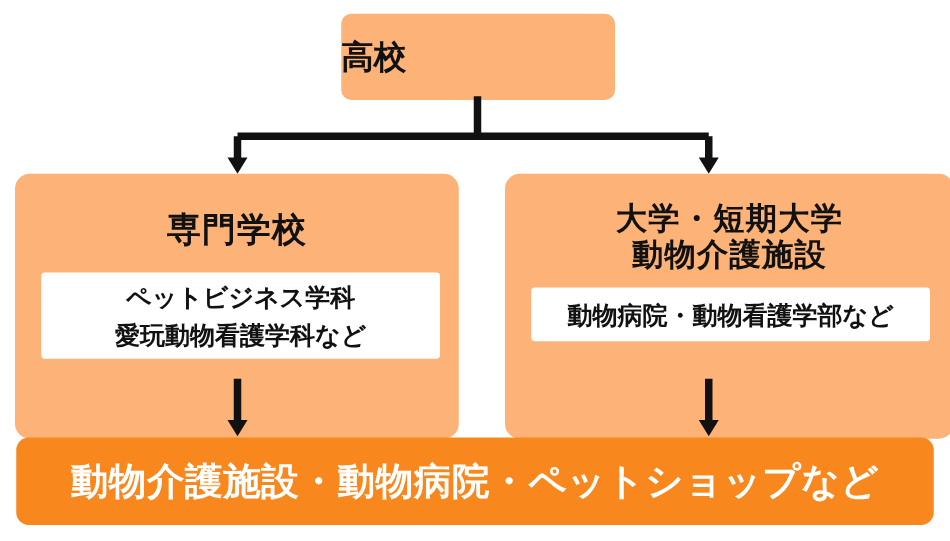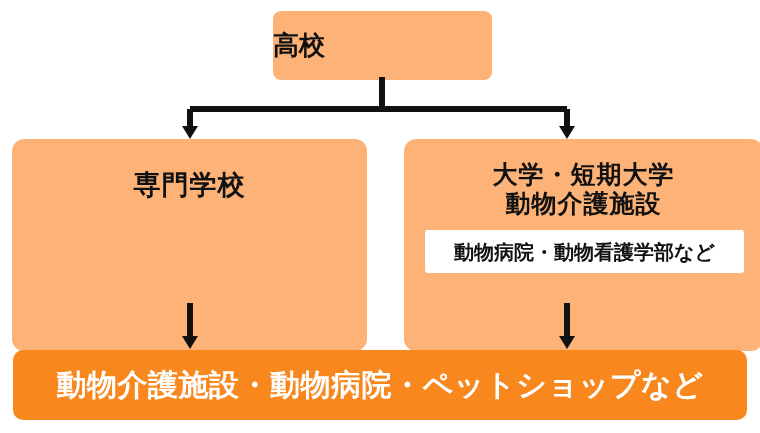--- a/index.html
+++ b/index.html
@@ -90,20 +90,24 @@
   </div>
 
   <svg class="connector" style="left:172px; top:76px;" width="416" height="66" viewBox="0 0 416 66">
     <path class="connector-line" d="M210 1 V33 M18 33 H395 M18 33 V52 M395 33 V52"></path>
     <polygon class="connector-head" points="10,50 26,50 18,63"></polygon>
     <polygon class="connector-head" points="387,50 403,50 395,63"></polygon>
   </svg>
 
   <div class="box mid left-box">
     <div class="mid-title">専門学校</div>
+    <div class="inner">
+      <div>ペットビジネス学科</div>
+      <div>愛玩動物看護学科など</div>
+    </div>
   </div>
 
   <div class="box mid right-box">
     <div class="mid-title">
       <div>大学・短期大学</div>
       <div>動物介護施設</div>
     </div>
     <div class="inner">
       <div>動物病院・動物看護学部など</div>
     </div>

